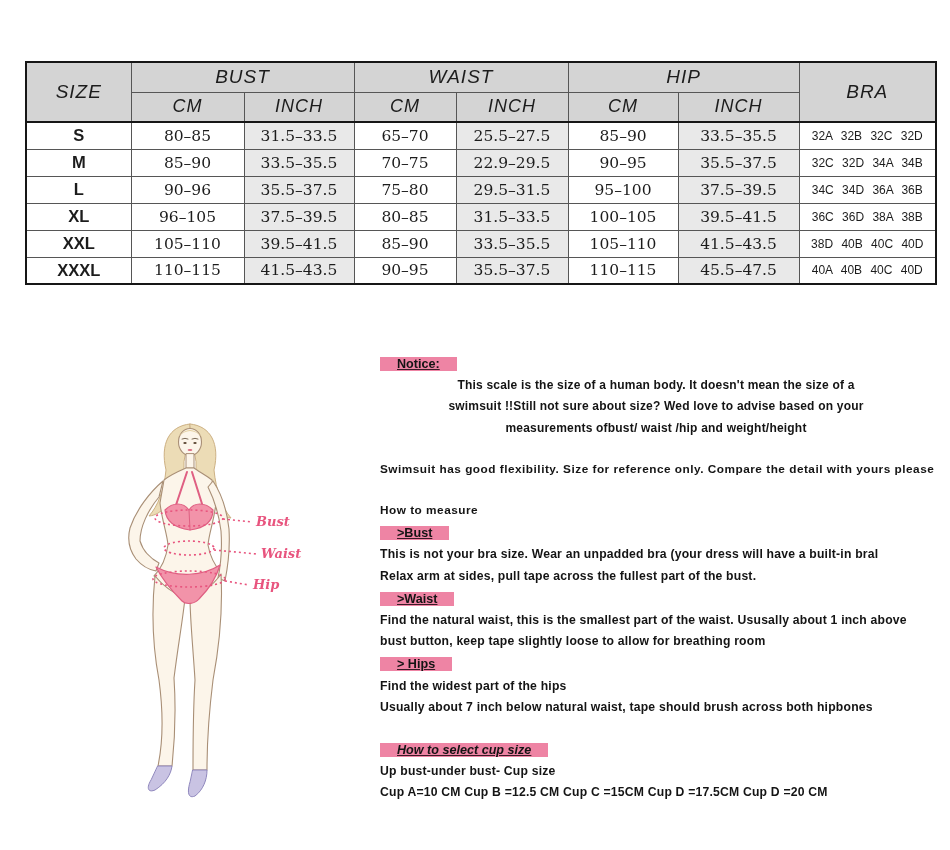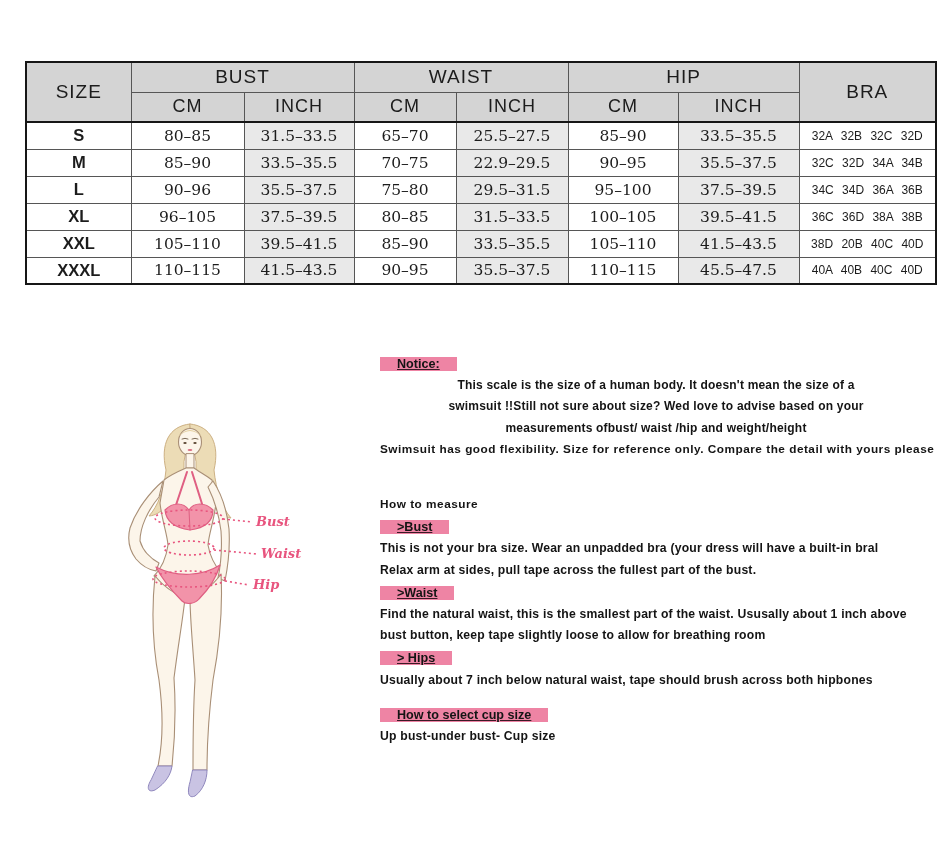--- a/index.html
+++ b/index.html
@@ -12,21 +12,21 @@
   .size-table {
     position:absolute; left:25px; top:61px; width:910px;
     border-collapse:collapse; table-layout:fixed;
     border:2px solid #161616;
   }
   .size-table th, .size-table td {
     border:1px solid #565656; text-align:center; vertical-align:middle;
     padding:0; color:#1c1c1c; overflow:hidden; white-space:nowrap;
   }
   .size-table thead th { background:#d4d4d4; font-weight:500; }
-  .size-table thead { border-bottom:2px solid #161616; }
+  .size-table thead { border-bottom:2px solid #161616;font-style:italic; }
   .size-table thead tr { height:30px; }
   .size-table thead tr.hrow1 th { font-size:19px; letter-spacing:1px; }
   .size-table thead tr.hrow2 th { font-size:18px; letter-spacing:1px; }
   .size-table tbody tr { height:27px; }
   .size-table td { font-family:"DejaVu Serif", serif; font-size:15.5px; }
   .size-table td.c-size { font-family:"Liberation Sans", sans-serif; font-size:16.5px; font-weight:700; }
   .size-table td.c-bust_inch, .size-table td.c-waist_inch, .size-table td.c-hip_inch { background:#e9e9e9; }
   .size-table td.c-bra { font-family:"Liberation Sans", sans-serif; font-size:12px; word-spacing:5px; }
 
   
@@ -124,21 +124,21 @@
         <td class="c-bra">36C 36D 38A 38B</td>
       </tr>
       <tr>
         <td class="c-size">XXL</td>
         <td class="c-bust_cm">105–110</td>
         <td class="c-bust_inch">39.5–41.5</td>
         <td class="c-waist_cm">85–90</td>
         <td class="c-waist_inch">33.5–35.5</td>
         <td class="c-hip_cm">105–110</td>
         <td class="c-hip_inch">41.5–43.5</td>
-        <td class="c-bra">38D 20B 40C 40D</td>
+        <td class="c-bra">38D 40B 40C 40D</td>
       </tr>
       <tr>
         <td class="c-size">XXXL</td>
         <td class="c-bust_cm">110–115</td>
         <td class="c-bust_inch">41.5–43.5</td>
         <td class="c-waist_cm">90–95</td>
         <td class="c-waist_inch">35.5–37.5</td>
         <td class="c-hip_cm">110–115</td>
         <td class="c-hip_inch">45.5–47.5</td>
         <td class="c-bra">40A 40B 40C 40D</td>
@@ -198,25 +198,27 @@
     <text class="fig-label" x="166" y="140">Waist</text>
     <text class="fig-label" x="158" y="171">Hip</text>
   </svg>
 </div>
 
 <div class="notes">
     <div class="nl k-hl"><span class="hl">Notice:</span></div>
     <div class="nl k-p1">This scale is the size of a human body. It doesn't mean the size of a</div>
     <div class="nl k-p1">swimsuit !!Still not sure about size? Wed love to advise based on your</div>
     <div class="nl k-p1">measurements ofbust/ waist /hip and weight/height</div>
-    <div class="nl k-p2" style="">Swimsuit has good flexibility. Size for reference only. Compare the detail with yours please</div>
-    <div class="nl k-p2" style="margin-top: 34px;">How to measure</div>
+    <div class="nl k-p2" style="margin-top: 20px;">Swimsuit has good flexibility. Size for reference only. Compare the detail with yours please</div>
+    <div class="nl k-p2" style="margin-top: 20px;">How to measure</div>
     <div class="nl k-hl"><span class="hl">&gt;Bust</span></div>
     <div class="nl k-p3">This is not your bra size. Wear an unpadded bra (your dress will have a built-in bral</div>
     <div class="nl k-p3">Relax arm at sides, pull tape across the fullest part of the bust.</div>
     <div class="nl k-hl"><span class="hl">&gt;Waist</span></div>
     <div class="nl k-p3">Find the natural waist, this is the smallest part of the waist. Ususally about 1 inch above</div>
     <div class="nl k-p3">bust button, keep tape slightly loose to allow for breathing room</div>
     <div class="nl k-hl"><span class="hl">&gt; Hips</span></div>
+    <div class="nl k-p3">Find the widest part of the hips</div>
     <div class="nl k-p3">Usually about 7 inch below natural waist, tape should brush across both hipbones</div>
-    <div class="nl k-hl" style="margin-top: 12px;"><span class="hl">How to select cup size</span></div>
+    <div class="nl k-hl" style="margin-top: 20px; font-style: italic;"><span class="hl">How to select cup size</span></div>
     <div class="nl k-p3">Up bust-under bust- Cup size</div>
+    <div class="nl k-p3">Cup A=10 CM Cup B =12.5 CM Cup C =15CM Cup D =17.5CM Cup D =20 CM</div>
   </div>
 
 </body></html>

